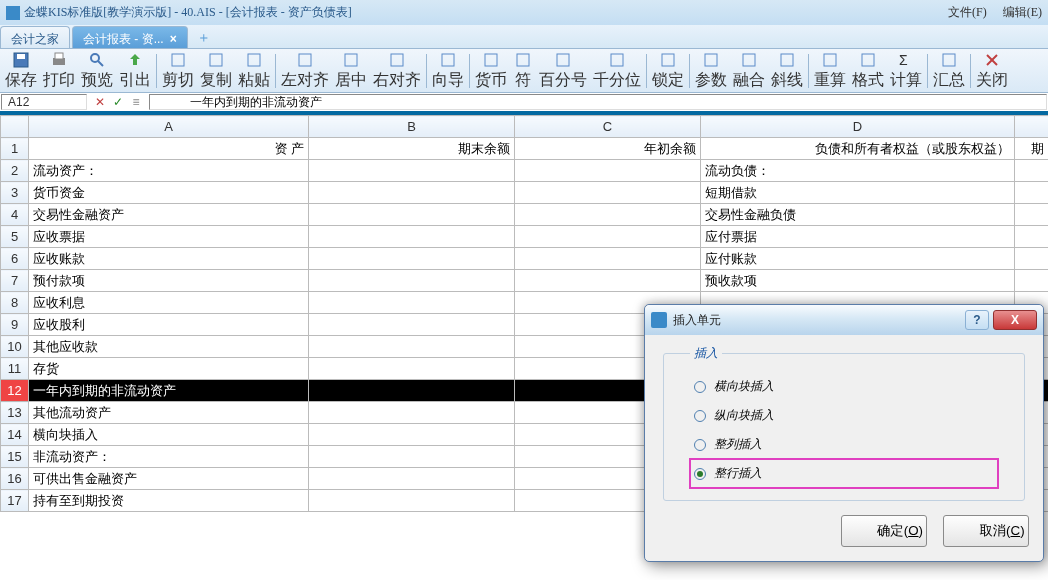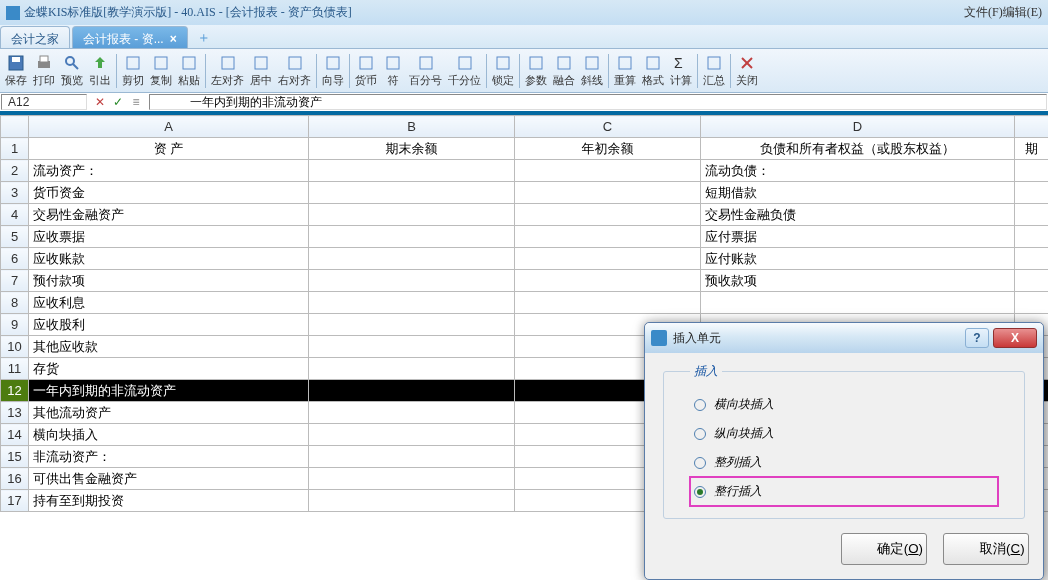--- a/index.html
+++ b/index.html
@@ -1,64 +1,64 @@
 <!DOCTYPE html>
 <html><head>
 <meta charset="utf-8">
 <style>
 * { box-sizing: border-box; margin: 0; padding: 0; }
 body { font-family: "SimSun", "宋体", sans-serif; font-size: 12px; background: #fff; width: 1048px; height: 580px; overflow: hidden; position: relative; }
 
 
 .title-bar { height: 25px; background: linear-gradient(#d6e8f5, #c4def3); display: flex; align-items: center; padding: 10px 6px; color: #2a5a8a; font-family: Liberation Serif, serif; }
 .title-bar .icon { width: 14px; height: 14px; background: #3a8ac8; margin-right: 4px; }
-.menu-right { margin-left: auto; display: flex; color: #333; align-items: flex-end; }
+.menu-right { margin-left: auto; display: flex; gap: 16px; color: #333; align-items: flex-end; }
 
 
 .doc-tabs { height: 24px; background: linear-gradient(#e8f2fb, #d6e8f5); display: flex; align-items: flex-end; border-bottom: 1px solid #9bb8d3; }
 .doc-tab { height: 22px; padding: 3px 10px 0; border: 1px solid #9bb8d3; border-bottom: none; border-radius: 4px 4px 0 0; margin-right: 2px; background: #fff; color: #2a5a8a; display: flex; align-items: center; gap: 6px; }
 .doc-tab.inactive { background: linear-gradient(#f0f6fc, #dae9f6); }
 .doc-tab.active { background: linear-gradient(#7ab8e8, #5a9ed8); color: #fff; }
 .doc-tab .x { color: #c06060; font-weight: bold; cursor: pointer; }
 .doc-tab.active .x { color: #fff; }
 .plus-tab { width: 20px; height: 20px; display: flex; align-items: center; justify-content: center; color: #5a9ed8; font-size: 14px; margin-left: 4px; cursor: pointer; }
 
 
 .toolbar { height: 44px; background: linear-gradient(#f0f6fc, #dae9f6); border-bottom: 1px solid #9bb8d3; display: flex; align-items: center; padding: 0 2px; }
 .tool-btn { display: flex; flex-direction: column; align-items: center; justify-content: center; padding: 2px 3px; cursor: pointer; min-width: 26px; height: 40px; }
 .tool-btn .ico { width: 18px; height: 18px; display: flex; align-items: center; justify-content: center; margin-bottom: 1px; }
-.tool-btn .lbl { font-size: 11px; color: #333; white-space: nowrap; }
+.tool-btn .lbl { font-size: 16px; color: #333; white-space: nowrap; }
 .tool-sep { width: 1px; height: 34px; background: #9bb8d3; margin: 0 2px; }
 
 
 .formula-bar { height: 22px; display: flex; align-items: stretch; border-bottom: 4px solid #0369a1; }
 .name-box { width: 86px; border: 1px inset #ddd; background: #fff; display: flex; align-items: center; padding: 0 6px; color: #333; margin: 1px; }
 .fx-btns { display: flex; align-items: center; gap: 2px; padding: 0 4px; }
 .fx-btn { width: 16px; height: 16px; display: flex; align-items: center; justify-content: center; color: #888; cursor: pointer; }
 .formula-input { flex: 1; border: 1px inset #ddd; background: #fff; padding: 0 6px; display: flex; align-items: center; margin: 1px; padding-left: 40px; }
 
 
 .sheet-area { position: relative; }
 table.sheet { border-collapse: collapse; table-layout: fixed; width: 1048px; }
 table.sheet th, table.sheet td { border: 1px solid #bbb; height: 22px; padding: 0 4px; font-size: 13px; overflow: hidden; white-space: nowrap; }
 table.sheet th { background: linear-gradient(#f6fafe,#e4eef8); color: #333; font-weight: normal; text-align: center; }
 table.sheet th.row-hdr { width: 28px; text-align: center; }
-table.sheet th.row-hdr.sel { background: #4d7c0f; color: #fff; }
+table.sheet th.row-hdr.sel { background: #ef4444; color: #fff; }
 table.sheet tr.sel td { background: #000; color: #fff; }
 .col-A { width: 280px; }
 .col-B { width: 206px; }
 .col-C { width: 186px; }
 .col-D { width: 314px; }
 .col-E { width: 34px; }
-td.header-row { text-align: center; }
+td.header-row { text-align: right; }
 td.ind1 { padding-left: 40px; }
 td.ind2 { padding-left: 60px; }
 
 
-.dialog { position: absolute; left: 644px; top: 322px; width: 400px; background: #f0f0f0; border: 1px solid #5a7ca8; box-shadow: 4px 4px 16px rgba(0,0,0,.4), -1px -1px 8px rgba(0,0,0,.2); border-radius: 5px; }
+.dialog { position: absolute; left: 644px; top: 304px; width: 400px; background: #f0f0f0; border: 1px solid #5a7ca8; box-shadow: 4px 4px 16px rgba(0,0,0,.4), -1px -1px 8px rgba(0,0,0,.2); border-radius: 5px; }
 .dlg-title { height: 30px; background: linear-gradient(#f8fbfe,#d6e8f5 45%,#b8d4ec); border-radius: 5px 5px 0 0; display: flex; align-items: center; padding: 0 6px; }
 .dlg-title .ico { width: 16px; height: 16px; background: #3a8ac8; margin-right: 6px; border-radius: 2px; }
 .dlg-title .txt { color: #222; }
 .dlg-title .spacer { flex: 1; }
 .dlg-help { width: 24px; height: 20px; background: linear-gradient(#e8f2fb,#c4def3); border: 1px solid #8ab0d4; border-radius: 3px; display: flex; align-items: center; justify-content: center; color: #2a5a8a; font-weight: bold; margin-right: 4px; cursor: pointer; }
 .dlg-close { width: 44px; height: 20px; background: linear-gradient(#e89090,#c83838); border: 1px solid #903030; border-radius: 3px; display: flex; align-items: center; justify-content: center; color: #fff; font-weight: bold; cursor: pointer; }
 .dlg-body { padding: 10px 18px 4px; }
 fieldset { border: 1px solid #c0d0e0; border-radius: 3px; padding: 10px 26px 12px; font-style: italic; }
 legend { color: #1050a0; padding: 0 4px; }
 .radio-row { display: flex; align-items: center; gap: 8px; padding: 6px 4px; cursor: pointer; }

